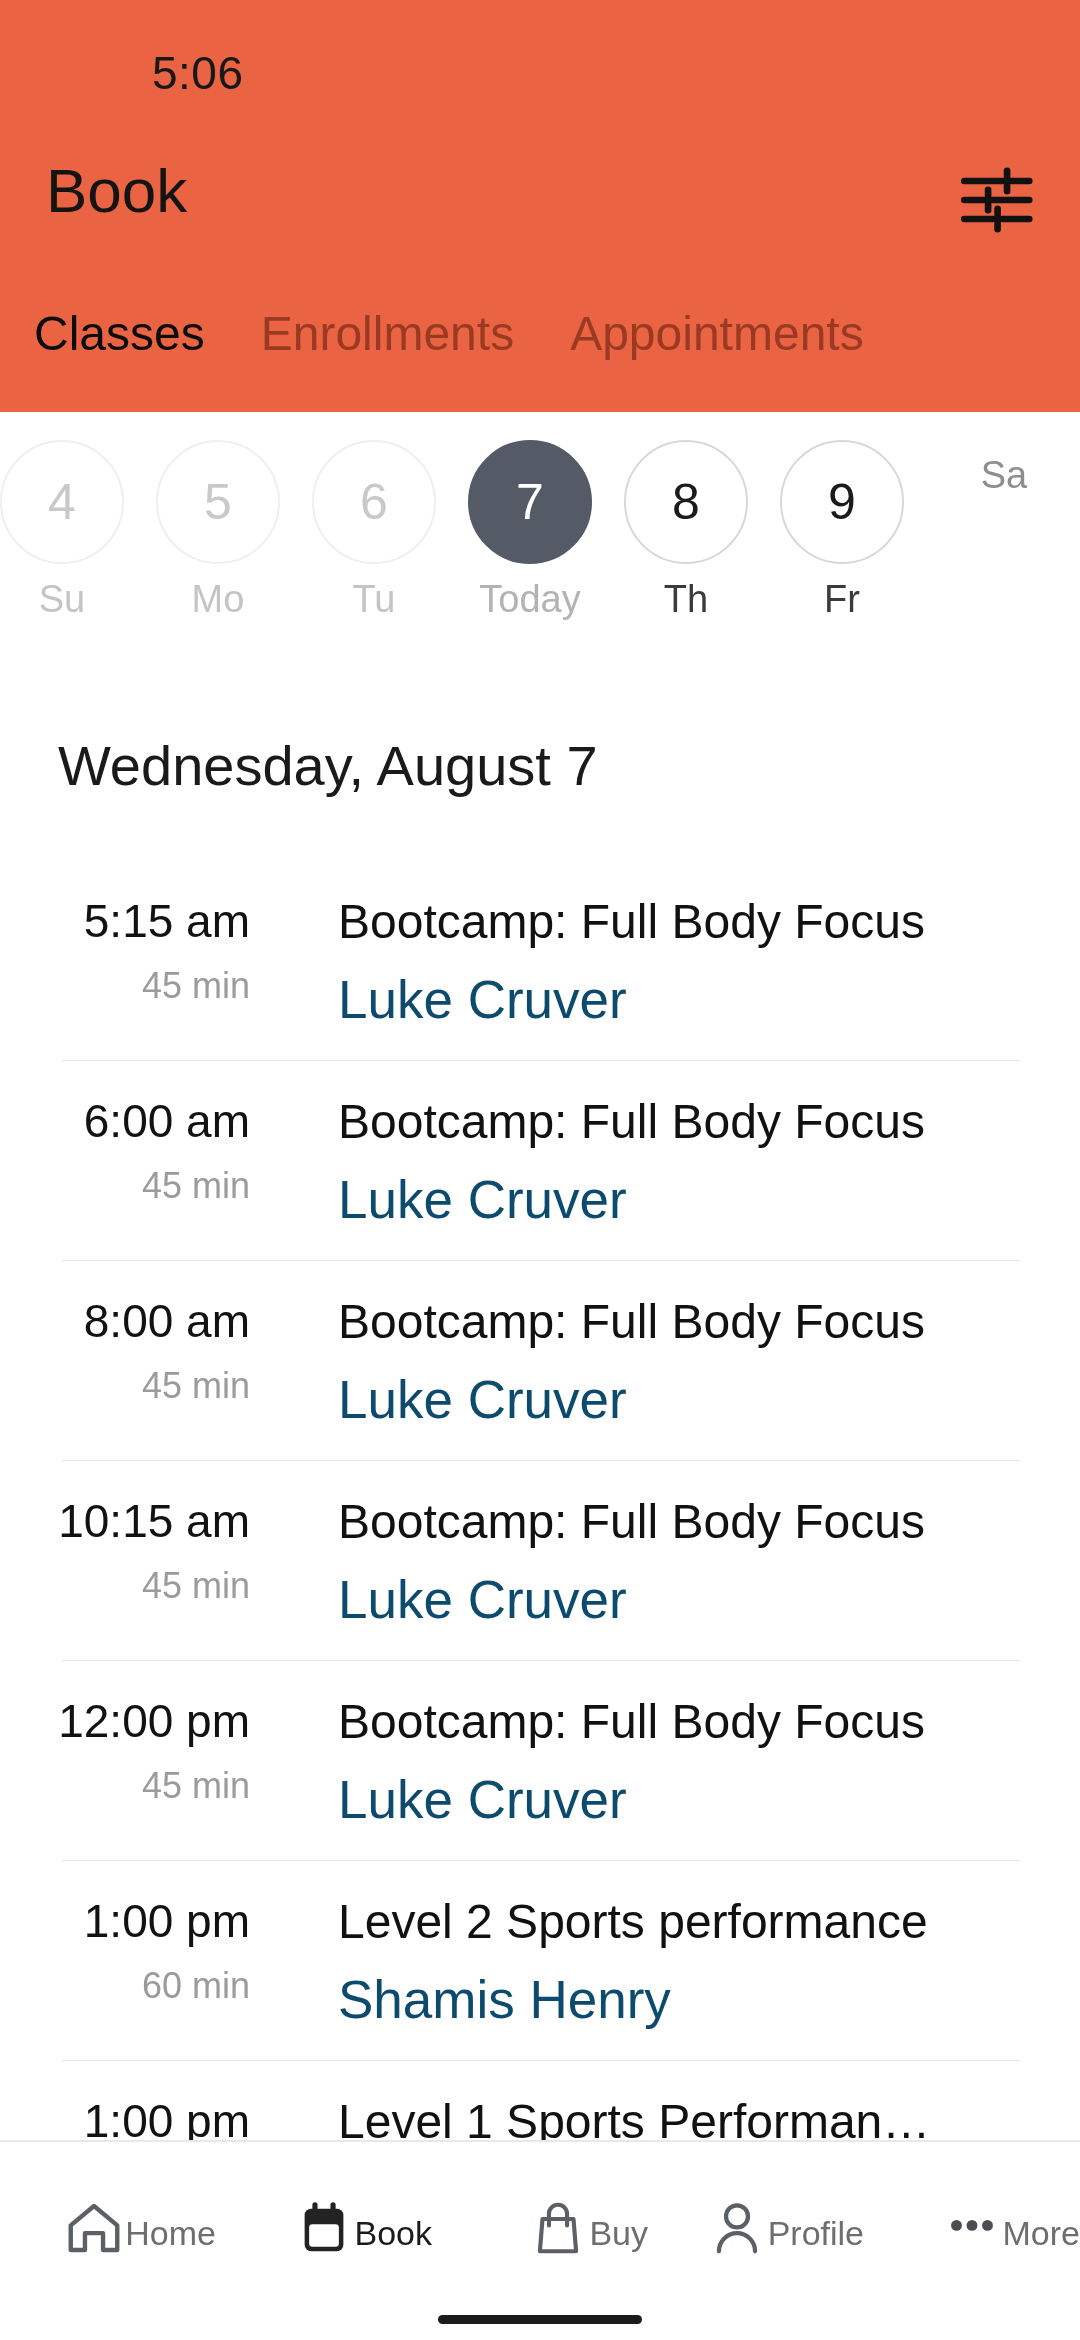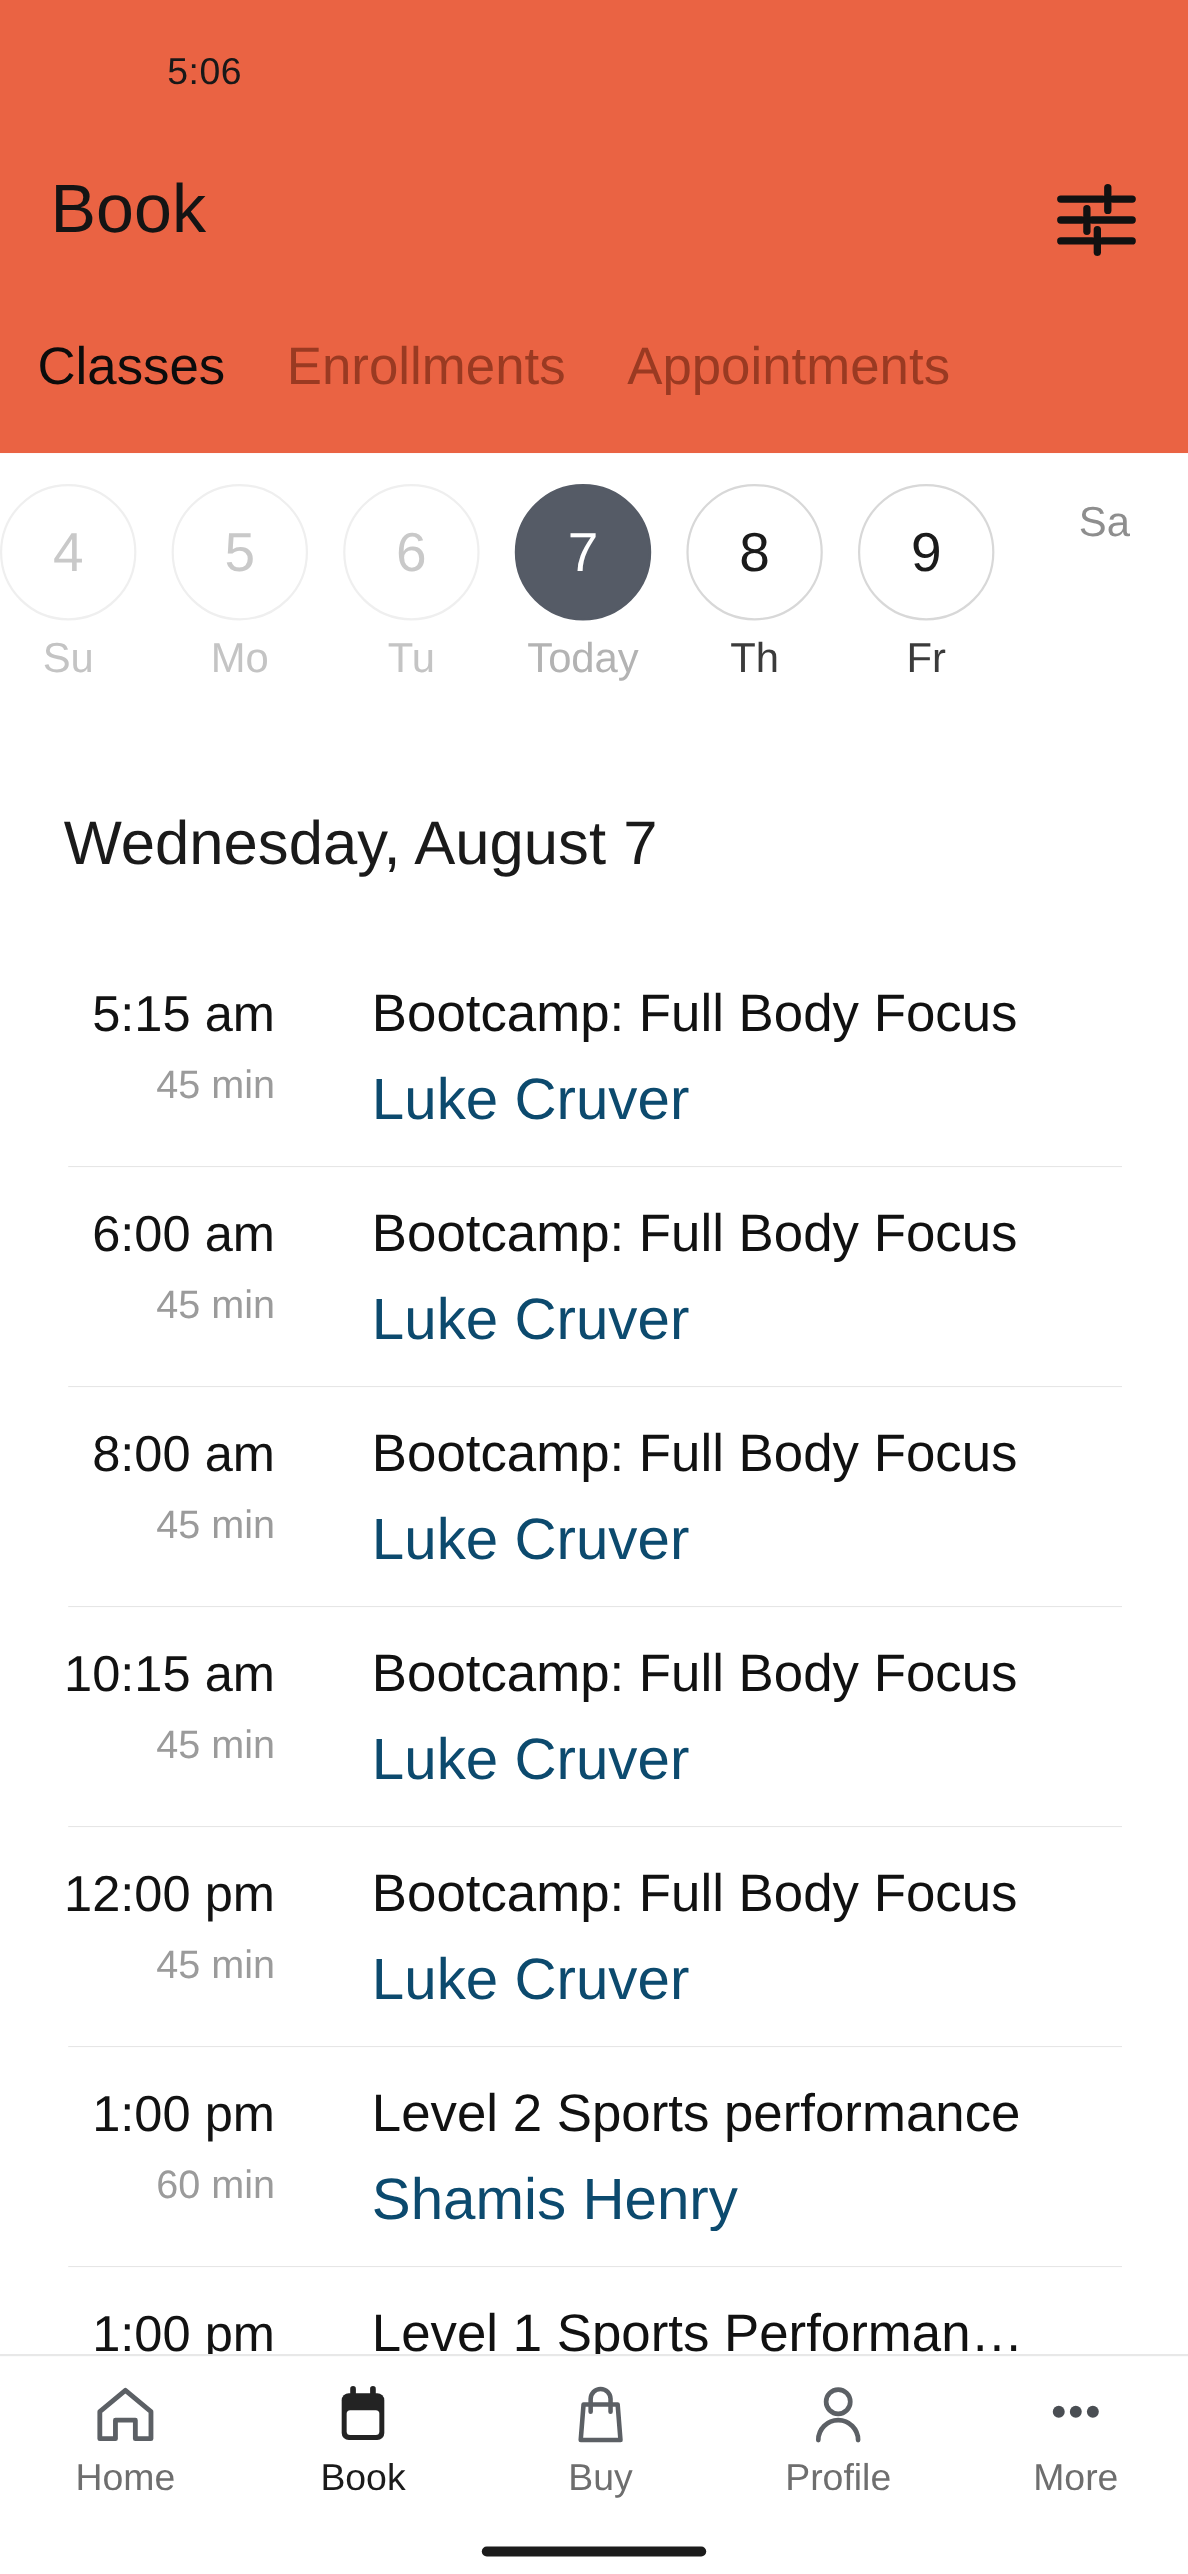--- a/index.html
+++ b/index.html
@@ -14,21 +14,21 @@
   
   .header {
     position:absolute; top:0; left:0; width:1080px; height:412px;
     background:#EA6343;
   }
   .statusbar {
     position:absolute; top:46px; left:0; width:1080px; height:60px;
   }
   .status-time {
     position:absolute; left:152px; top:0;
-    font-size:34px; color:#181818; letter-spacing:0.5px;
+    font-size:46px; color:#181818; letter-spacing:0.5px;
     font-family:"Liberation Sans", sans-serif;
   }
   .header-row {
     position:absolute; top:160px; left:0; width:1080px; height:100px;
   }
   .page-title {
     position:absolute; left:46px; top:0;
     font-size:62px; color:#141414; font-weight:400; line-height:1;
   }
   .filter-btn {
@@ -111,22 +111,22 @@
   
   .bottomnav {
     position:absolute; bottom:0; left:0; width:1080px; height:200px;
     background:#ffffff; border-top:2px solid #E8E8E8;
   }
   .nav-items {
     position:absolute; top:0; left:0; width:1080px; height:150px;
     display:flex;
   }
   .nav-item {
-    flex:1; display:flex; flex-direction:column; align-items:center;
-    justify-content:flex-start; padding-top:22px; cursor:pointer;padding-left:12px;
+    flex:1; display:flex; flex-direction:row; align-items:center;
+    justify-content:flex-end; padding-top:22px; cursor:pointer;padding-left:12px;
   }
   .nav-icon { width:62px; height:62px; display:block; }
   .nav-label {
     margin-top:10px; font-size:34px; line-height:1; color:#6E6E6E;
   }
   .nav-item.active .nav-label { color:#1b1b1b; }
   .home-indicator {
     position:absolute; bottom:16px; left:50%; transform:translateX(-50%);
     width:204px; height:9px; border-radius:5px; background:#1b1b1b;
   }

